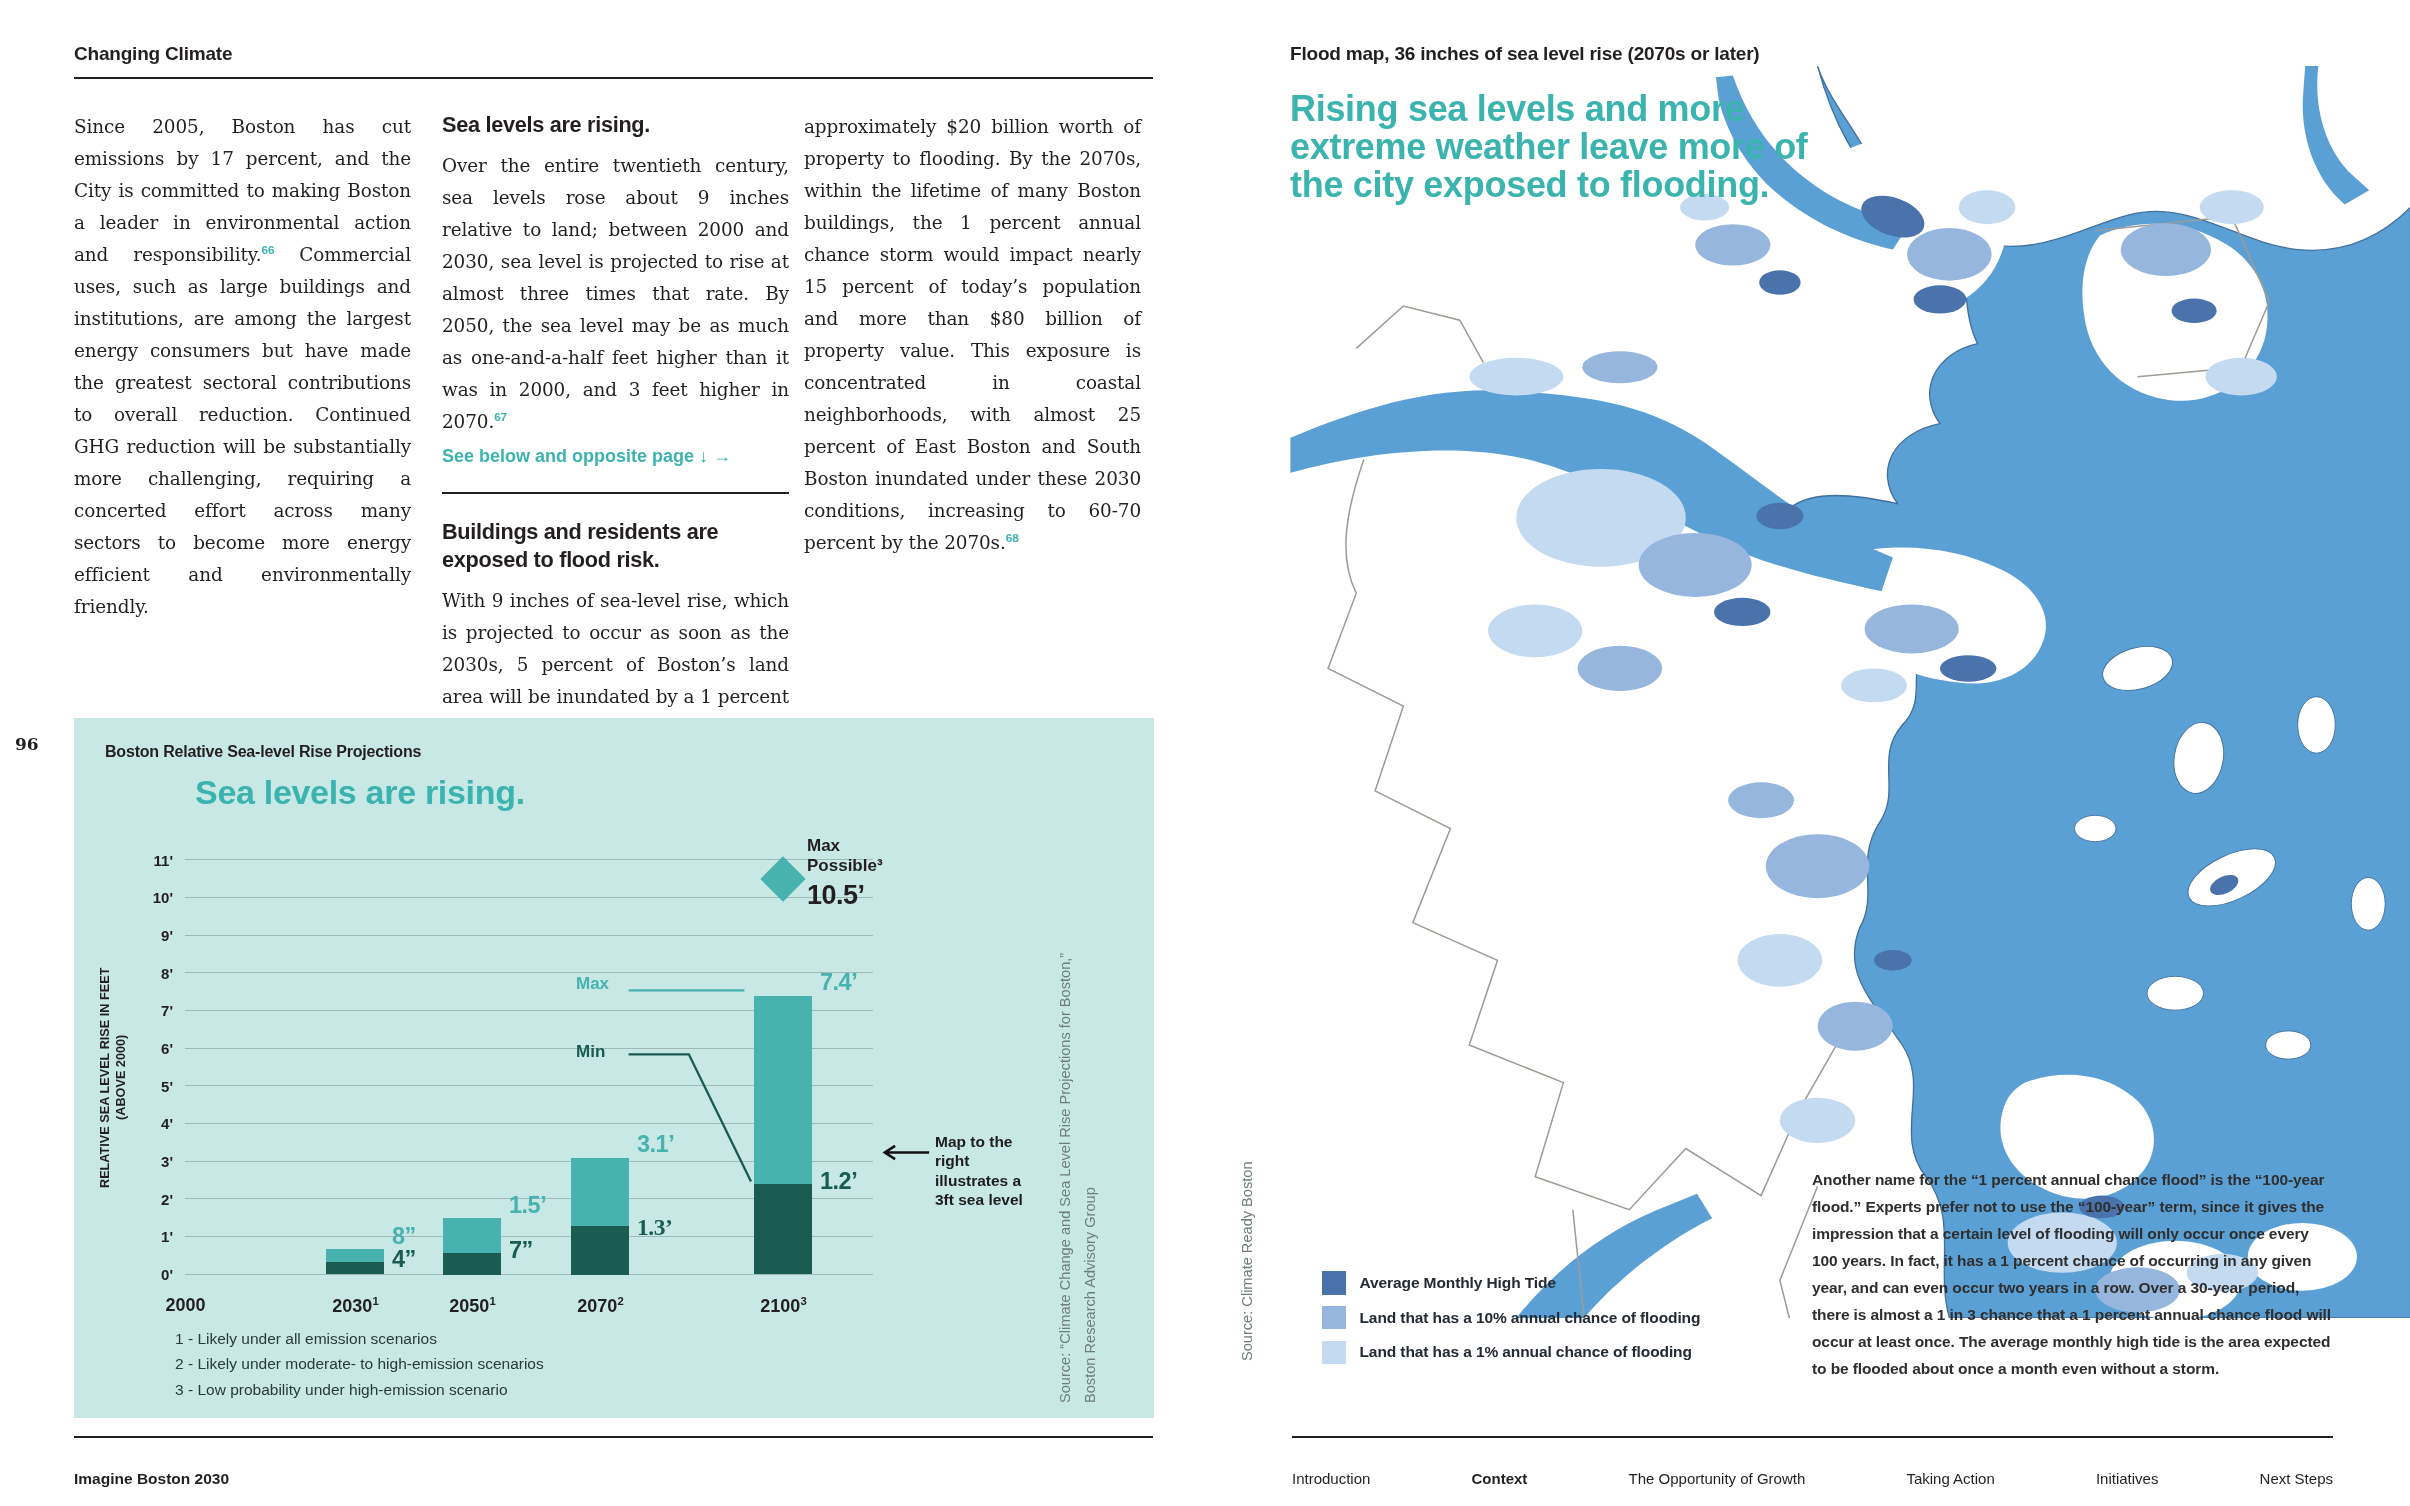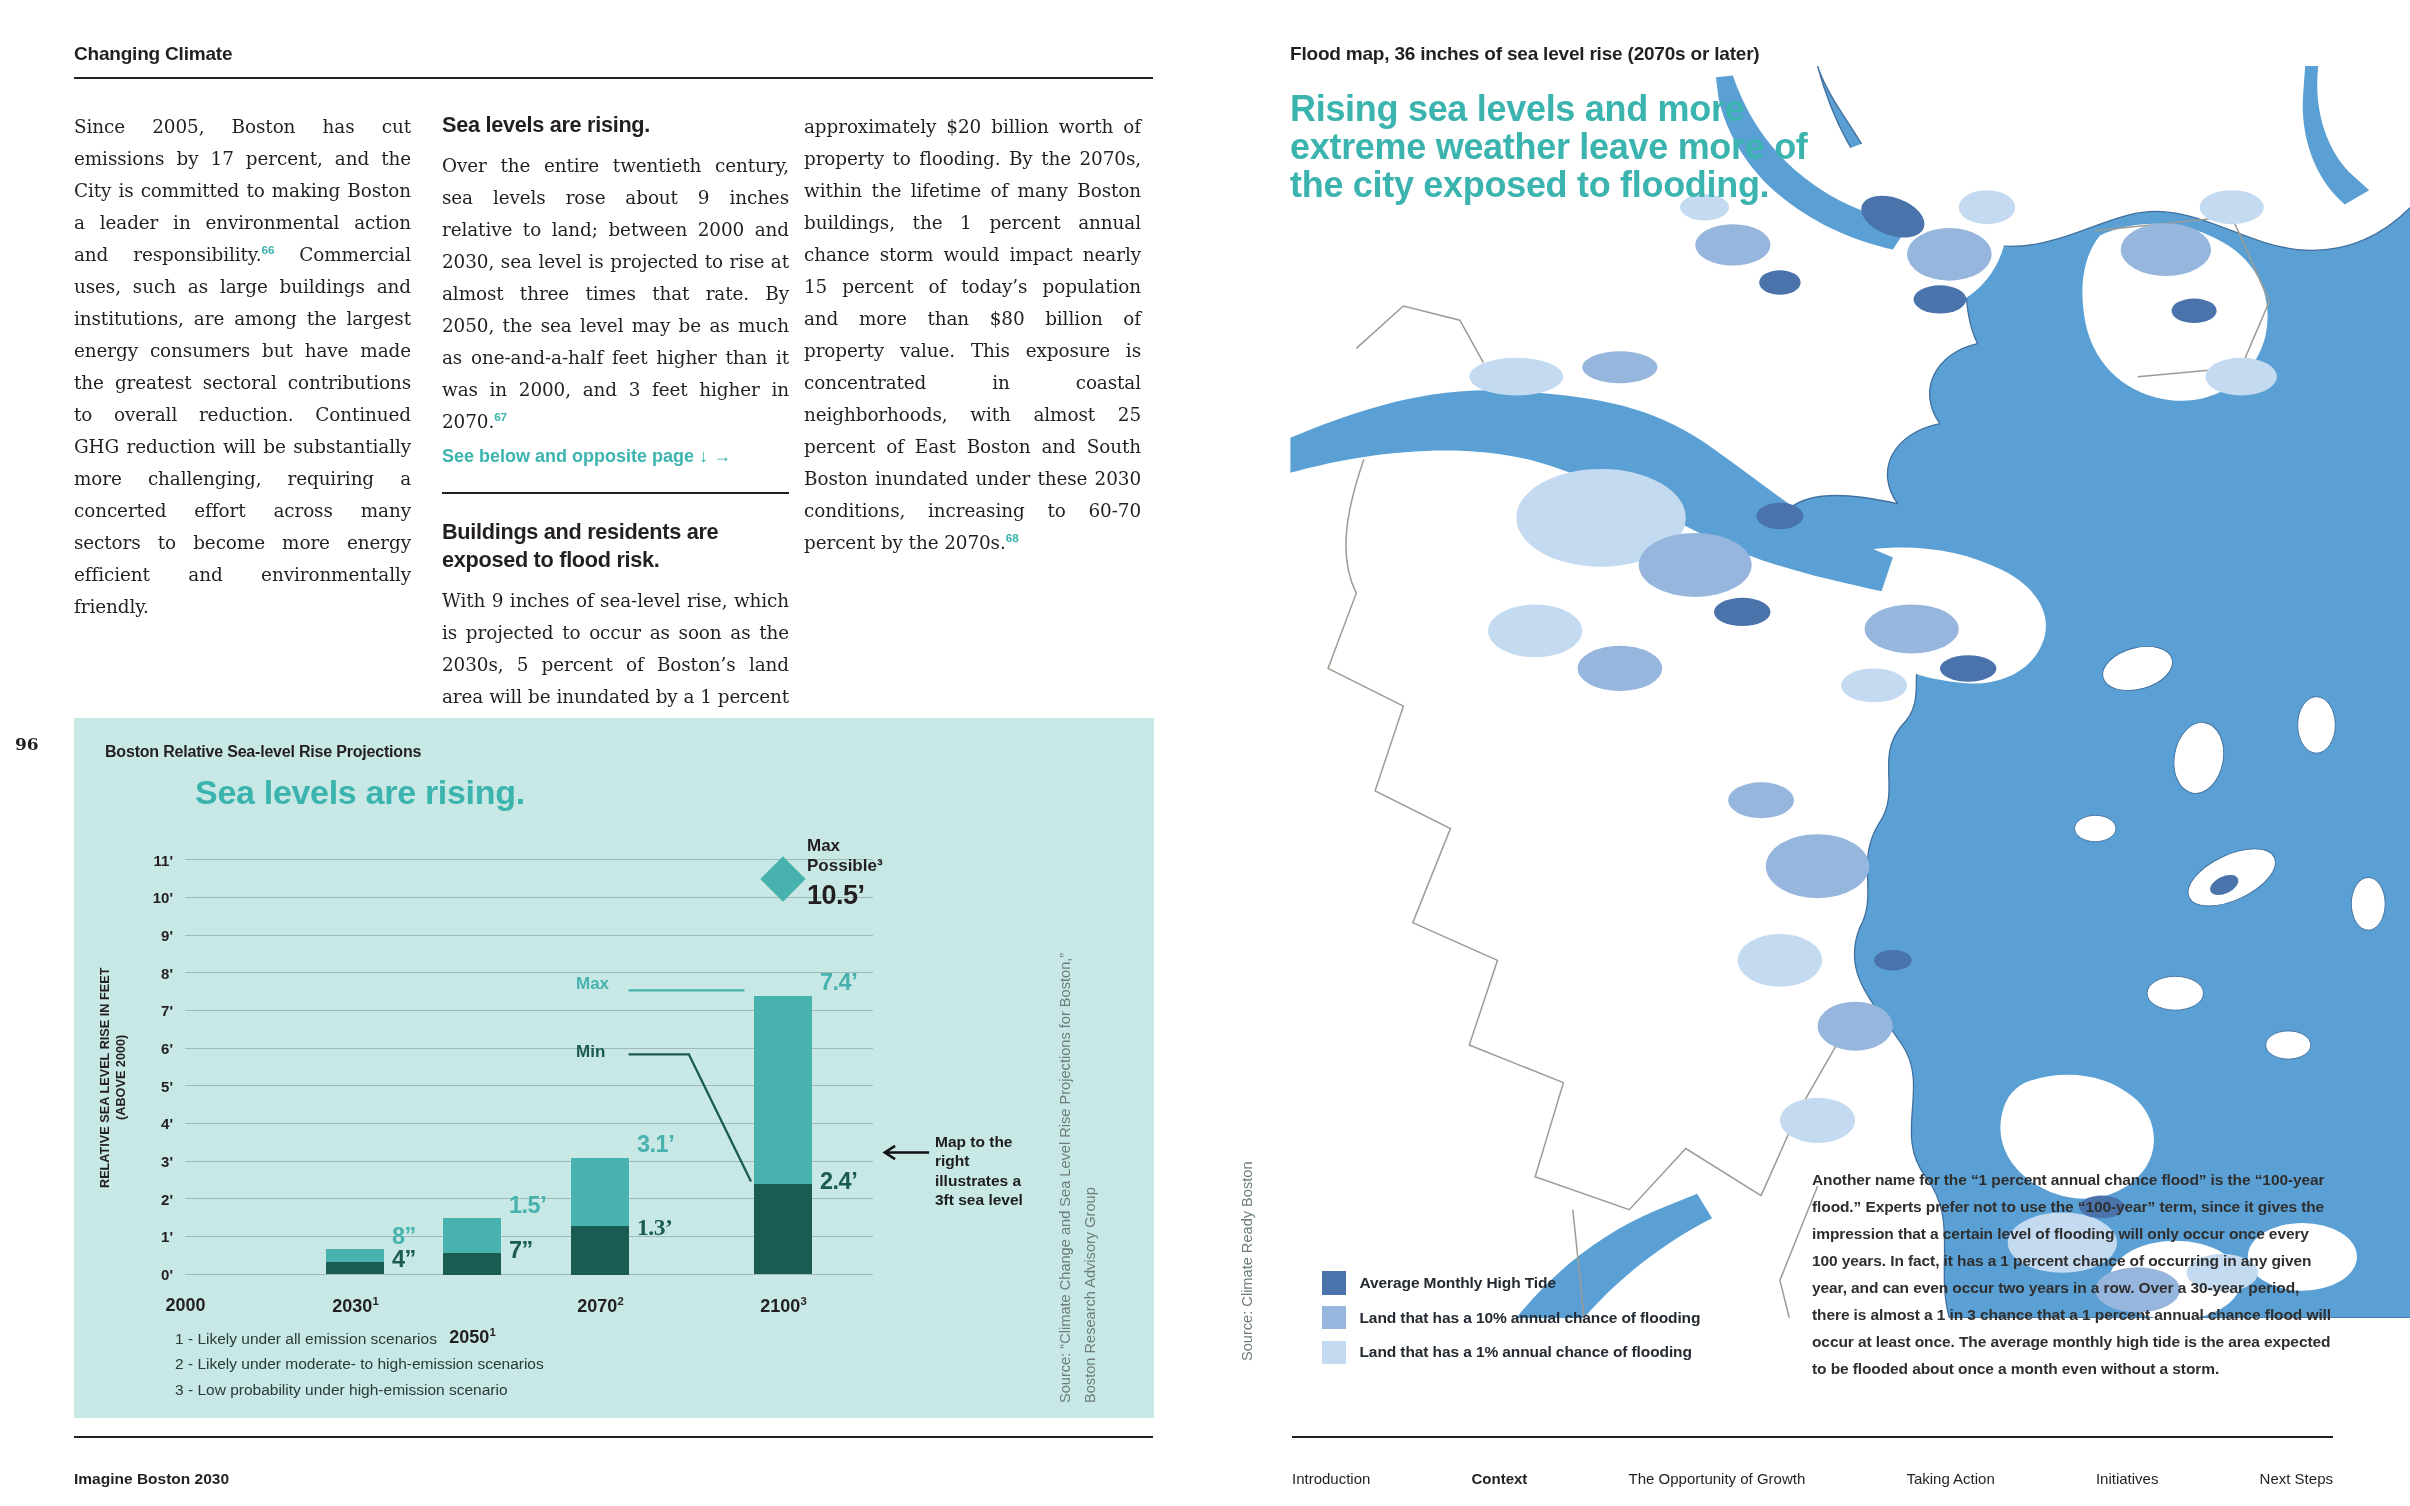--- a/index.html
+++ b/index.html
@@ -126,35 +126,35 @@
       <div class="gridline" style="left: 111px; top: 179px; width: 688px; position: absolute;"></div>
       <div class="ytick" style="left: 56px; top: 171px; position: absolute;">10'</div>
       <div class="gridline" style="left: 111px; top: 141px; width: 688px; position: absolute;"></div>
       <div class="ytick" style="left: 56px; top: 134px; position: absolute;">11'</div>
       <div class="xtick" style="left: 69px; top: 577px; position: absolute;">2000</div>
       <div class="xtick" style="left: 239px; top: 577px; position: absolute;">2030<sup>1</sup></div>
       <div class="seg dark" style="left: 252px; top: 544px; height: 12.4px; position: absolute;"></div>
       <div class="seg top" style="left: 252px; top: 531px; height: 12.8px; position: absolute;"></div>
       <div class="val teal" style="left: 318px; top: 505px; position: absolute;">8”</div>
       <div class="val dark2" style="left: 318px; top: 528px; position: absolute;">4”</div>
-      <div class="xtick" style="left: 356px; top: 608px; position: absolute; text-align: center;">2050<sup>1</sup></div>
+      <div class="xtick" style="left: 356px; top: 577px; position: absolute; text-align: center;">2050<sup>1</sup></div>
       <div class="seg dark" style="left: 369px; top: 535px; height: 22px; position: absolute;"></div>
       <div class="seg top" style="left: 369px; top: 500px; height: 35px; position: absolute;"></div>
       <div class="val teal" style="left: 435px; top: 474px; position: absolute;">1.5’</div>
       <div class="val dark2" style="left: 435px; top: 519px; position: absolute;">7”</div>
       <div class="xtick" style="left: 484px; top: 577px; position: absolute;">2070<sup>2</sup></div>
       <div class="seg dark" style="left: 497px; top: 508px; height: 49px; position: absolute;"></div>
       <div class="seg top" style="left: 497px; top: 440px; height: 68px; position: absolute;"></div>
       <div class="val teal" style="left: 563px; top: 413px; position: absolute;">3.1’</div>
       <div class="val dark2" style="left: 563px; top: 496px; position: absolute; font-family: Liberation Serif, serif;">1.3’</div>
       <div class="xtick" style="left: 667px; top: 577px; position: absolute;">2100<sup>3</sup></div>
       <div class="seg dark" style="left: 680px; top: 466px; height: 90px; position: absolute;"></div>
       <div class="seg top" style="left: 680px; top: 278px; height: 188px; position: absolute;"></div>
       <div class="val teal" style="left: 746px; top: 251px; position: absolute;">7.4’</div>
-      <div class="val dark2" style="left: 746px; top: 450px; position: absolute;">2.4’</div>
+      <div class="val dark2" style="left: 746px; top: 450px; position: absolute;">1.2’</div>
       <div class="diamond" style="left: 693px; top: 145px; position: absolute;"></div>
       <div class="mp-label" style="left: 733px; top: 118px; position: absolute;">
         <div>Max</div>
         <div>Possible³</div>
       </div>
       <div class="mp-value" style="left: 733px; top: 162px; position: absolute;">10.5’</div>
       <div class="series-word teal" style="left: 502px; top: 256px; position: absolute;">Max</div>
       <div class="series-word dark2" style="left: 502px; top: 324px; position: absolute;">Min</div>
     </div>
 

